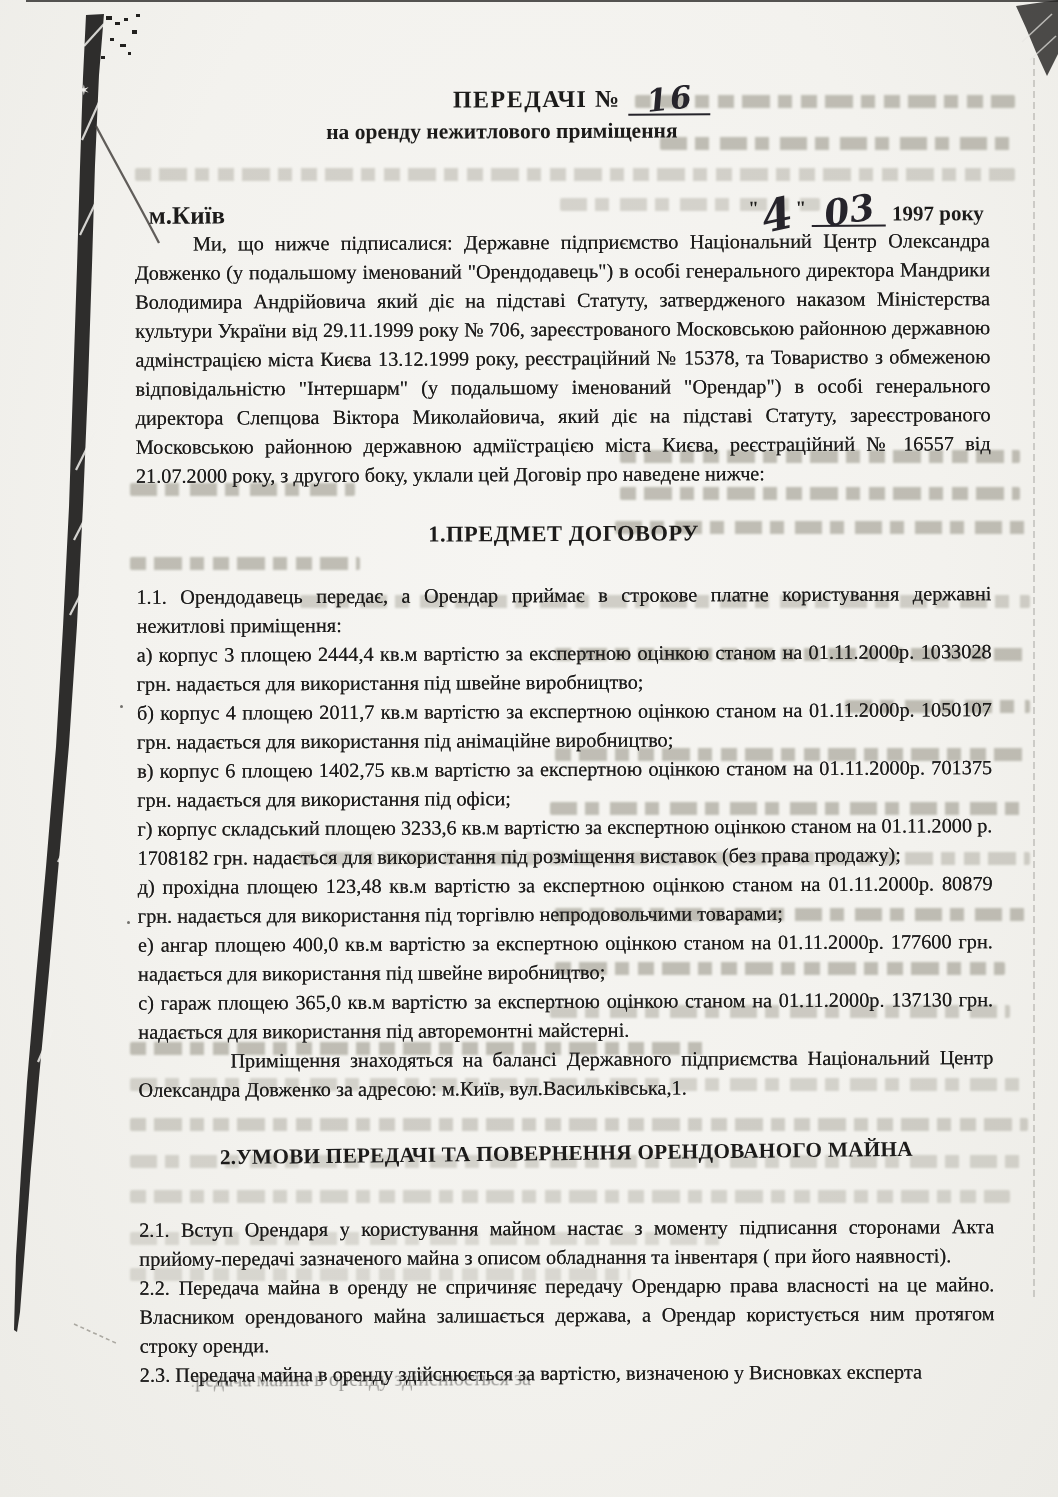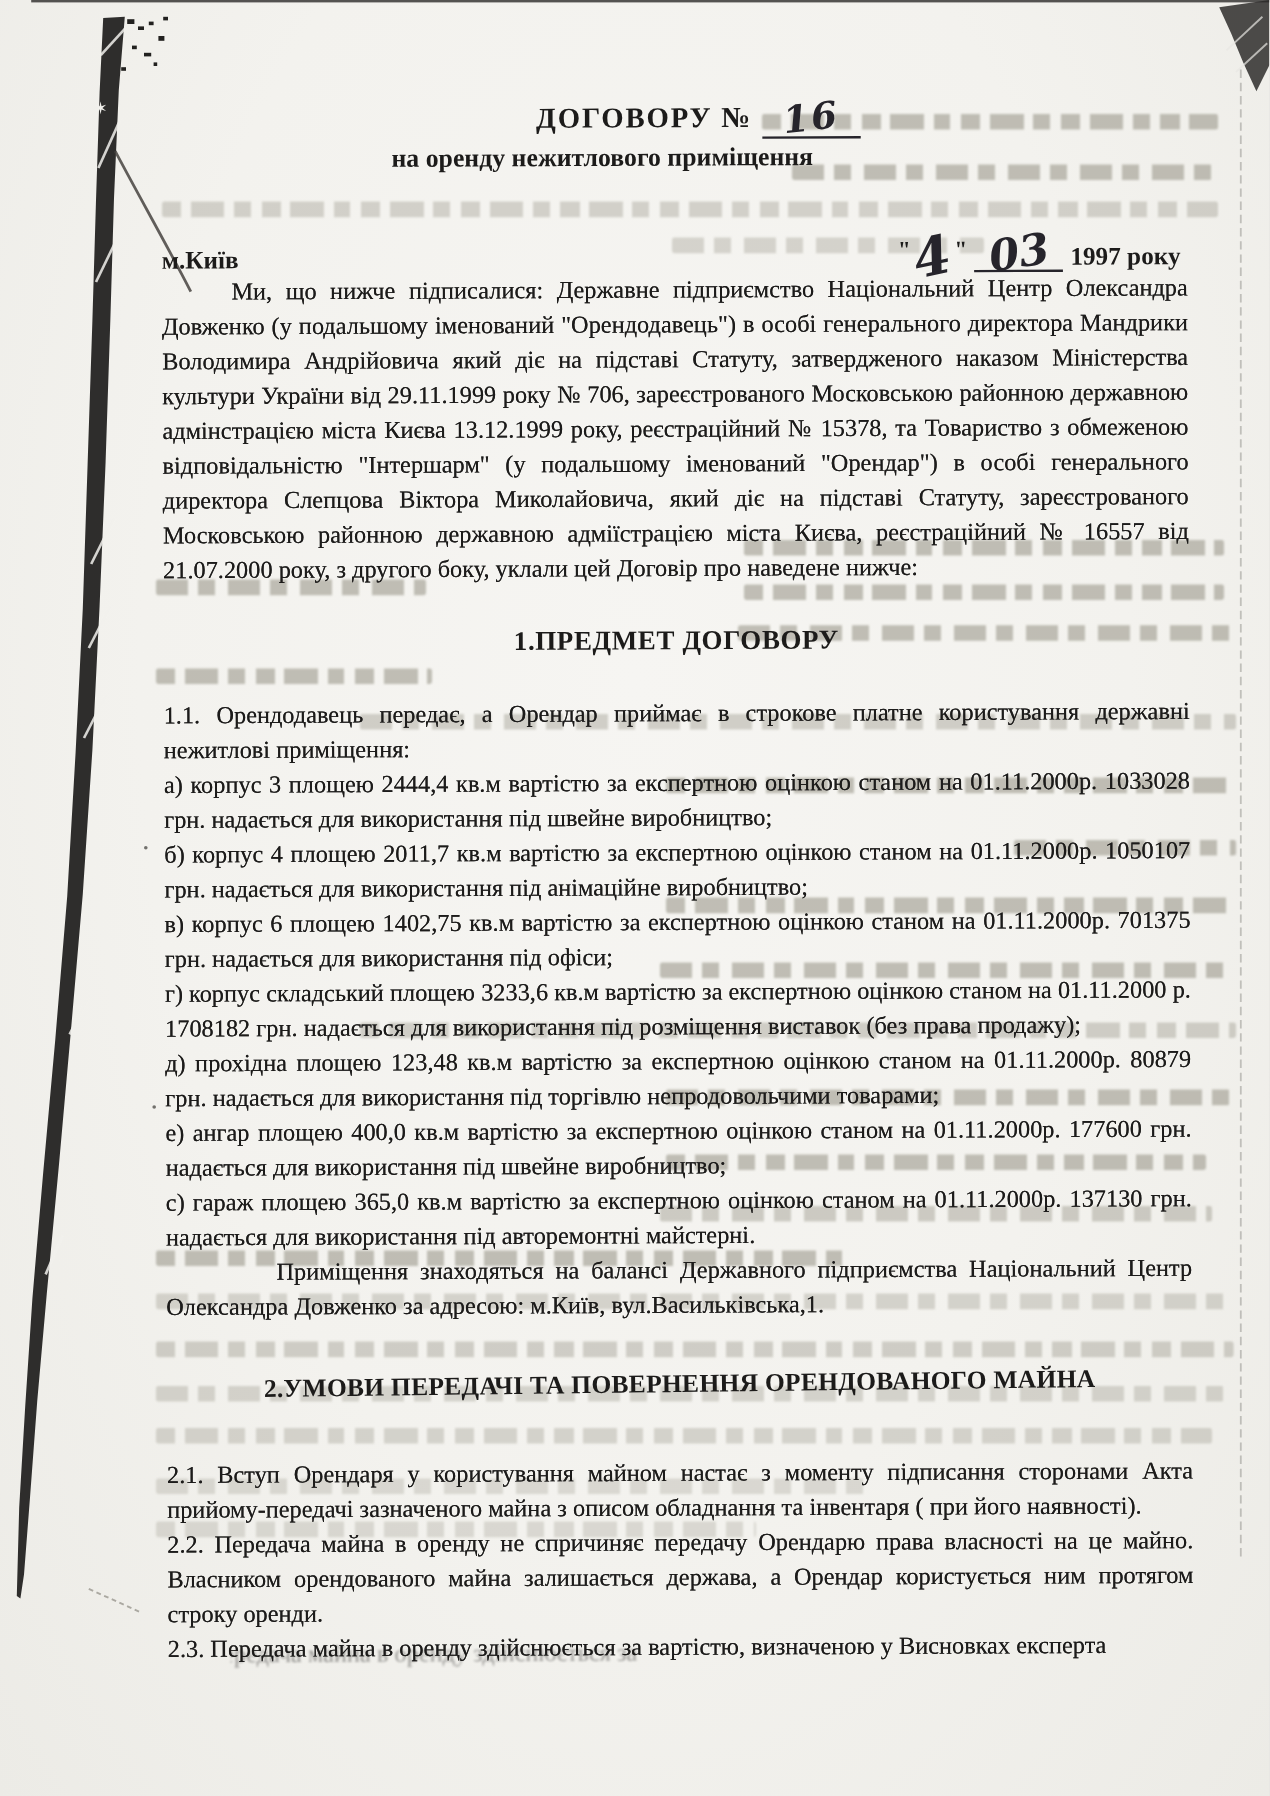--- a/index.html
+++ b/index.html
@@ -26,21 +26,21 @@
     transform:rotate(-0.25deg);
   }
   .title-row{text-align:center;font-weight:bold;font-size:24px;letter-spacing:1.5px;
     margin-left:40px;line-height:30px;white-space:nowrap;}
   .hw{font-family:"DejaVu Serif", serif;font-style:italic;font-weight:bold;color:#26242b;}
   .number-wrap{display:inline-block;border-bottom:2px solid #26242b;min-width:82px;
     text-align:center;margin-left:8px;vertical-align:baseline;}
   .hw-16{font-size:31px;display:inline-block;transform:rotate(-6deg) translateY(3px);line-height:.8;letter-spacing:2px;}
   .subtitle{text-align:center;font-weight:bold;font-size:21.5px;margin-top:3px;margin-right:120px;}
   .city-date{display:flex;justify-content:space-between;align-items:flex-end;margin-top:40px;height:44px;}
-  .city{font-size:21px;font-weight:bold;}
+  .city{font-size:25px;font-weight:bold;margin-left:14px;}
   .date-area{font-size:21px;font-weight:bold;display:flex;align-items:flex-end;margin-right:6px;}
   .q{font-size:19px;align-self:flex-start;margin-top:2px;}
   .hw-day{font-size:44px;transform:rotate(-12deg);line-height:.55;display:inline-block;margin:0 3px;}
   .month-wrap{display:inline-block;border-bottom:2px solid #26242b;width:74px;text-align:center;margin:0 6px;}
   .hw-month{font-size:36px;line-height:.62;display:inline-block;transform:rotate(-8deg) translateY(4px);}
   p.body{font-size:20.3px;line-height:29px;text-align:justify;margin:0;
     text-shadow:0 0 .5px rgba(25,25,25,.85);}
   .indent{text-indent:58px;}
   .indent-lg{text-indent:92px;}
   .mt8{margin-top:8px;}
@@ -127,21 +127,21 @@
 
     <path d="M74,1324 L118,1344" stroke="#8f8c84" stroke-width="1.6" stroke-dasharray="4,3" opacity=".7"></path>
   </svg>
   <div class="speck" style="left:620px;top:537px;"></div>
   <div class="speck" style="left:120px;top:705px;"></div>
   <div class="speck" style="left:127px;top:921px;"></div>
 
   <div class="content">
 
     <div class="title-row">
-      <span>ДОГОВОРУ  №</span><span class="number-wrap"><span class="hw hw-16">16</span></span>
+      <span>ПЕРЕДАЧІ  №</span><span class="number-wrap"><span class="hw hw-16">16</span></span>
     </div>
     <div class="subtitle">на оренду нежитлового приміщення</div>
 
     <div class="city-date">
       <span class="city">м.Київ</span>
       <span class="date-area">
         <span class="q">"</span>
         <span class="hw hw-day">4</span>
         <span class="q">"</span>
         <span class="month-wrap"><span class="hw hw-month">03</span></span>

